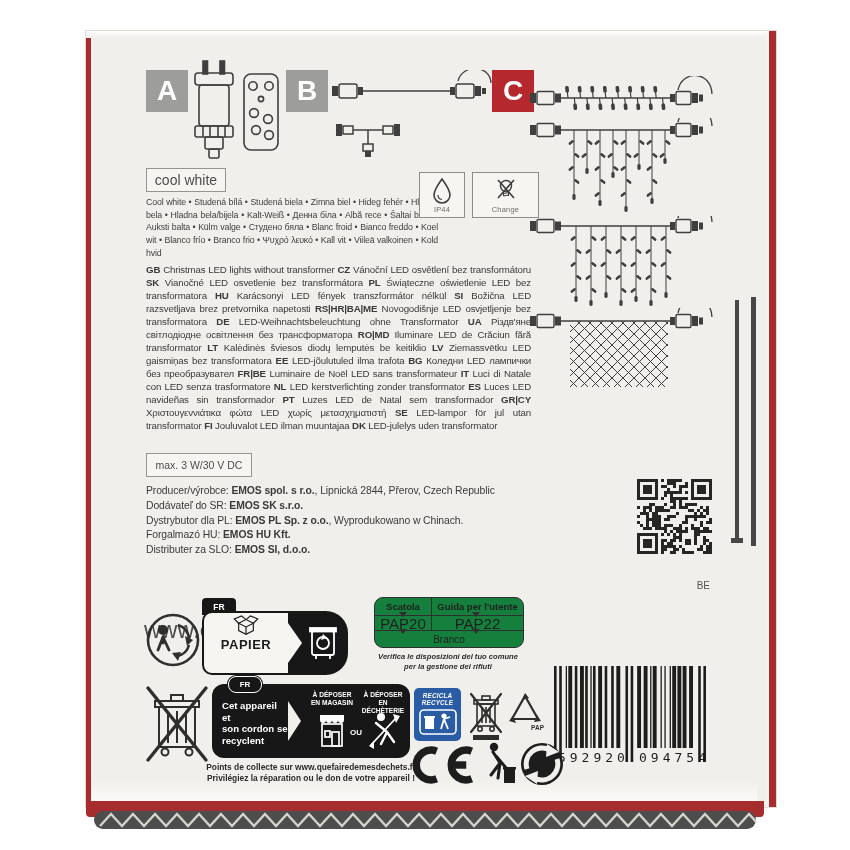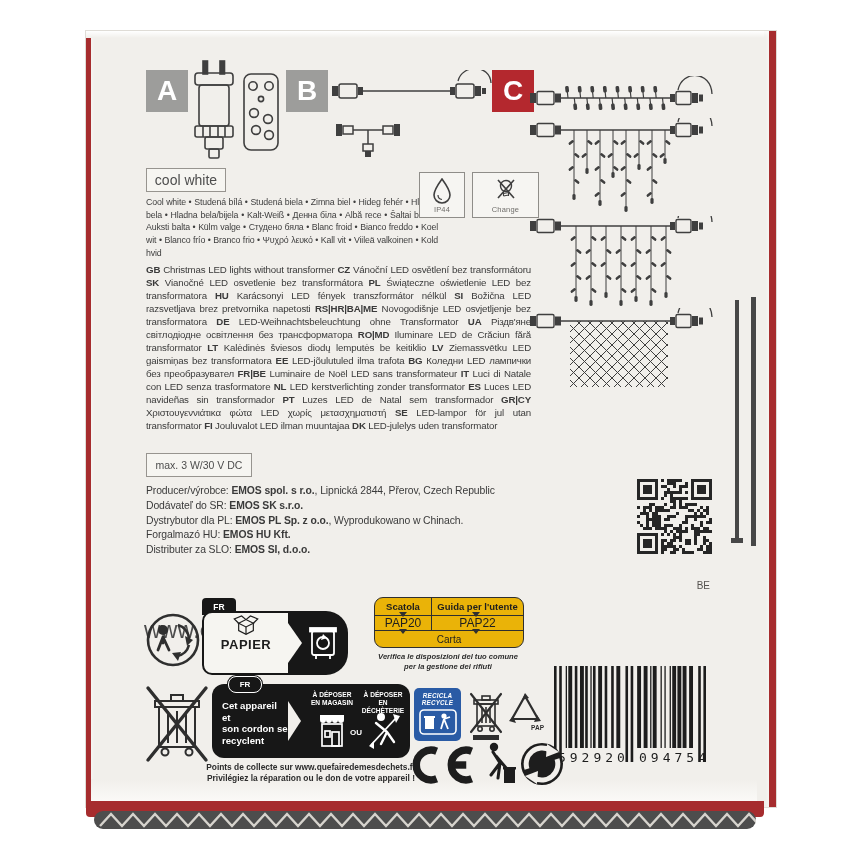--- a/index.html
+++ b/index.html
@@ -26,25 +26,25 @@
   .site{font-size:23px;color:#4c4c4c;letter-spacing:.2px;margin-top:46px;}
   
   .order-wrap{right:133px;text-align:right;color:#2f2f2f;}
   .order-label{font-size:17px;letter-spacing:-.2px;}
   .order-code{font-size:36px;font-weight:700;letter-spacing:-.5px;line-height:36px;}
   .order-unit{font-size:13px;}
   .region{font-size:10px;color:#55524e;}
   
   .bc-digits{position:absolute;left:0;top:84px;width:170px;display:flex;justify-content:space-between;font-family:"DejaVu Sans Mono",monospace;font-size:13px;color:#1d1d1d;}
   
-  .it-table{width:148px;border:1.5px solid #2f2f2f;border-radius:9px;overflow:hidden;background:#eab308;color:#1e1e1e;}
+  .it-table{width:148px;border:1.5px solid #2f2f2f;border-radius:9px;overflow:hidden;background:#15803d;color:#1e1e1e;}
   .it-row{display:flex;}
   .it-cell{display:flex;align-items:center;justify-content:center;box-sizing:border-box;}
   .it-head{font-weight:700;font-size:9.5px;height:17px;}
-  .it-val{font-size:12px;height:15px;border-top:1.2px solid #2f2f2f;}
+  .it-val{font-size:15px;height:15px;border-top:1.2px solid #2f2f2f;}
   .it-merge{font-size:10px;height:17px;border-top:1.2px solid #2f2f2f;}
   .vdiv{border-right:1.2px solid #2f2f2f;}
   .tri{width:0;height:0;border-left:4px solid transparent;border-right:4px solid transparent;border-top:5px solid #2f2f2f;position:absolute;}
   .it-note{font-size:7.6px;font-style:italic;font-weight:700;color:#2c2c2c;text-align:center;white-space:pre-line;line-height:9.5px;}
   
   .fr-pill{position:absolute;background:#171717;color:#fff;border:1.5px solid #fff;border-radius:8px;font-size:8px;font-weight:700;display:flex;align-items:center;justify-content:center;box-shadow:0 0 0 1px #171717;}
   .papier-badge{width:146px;height:64px;}
   .papier-tab{position:absolute;left:0;top:-13px;width:34px;height:17px;background:#171717;color:#fff;border-radius:4px 4px 0 0;font-size:8.5px;font-weight:700;display:flex;align-items:center;justify-content:center;}
   .papier-white{position:absolute;left:0;top:0;width:88px;height:64px;background:#f6f5f1;border:2.5px solid #171717;border-radius:10px 0 0 10px;box-sizing:border-box;display:flex;flex-direction:column;align-items:center;justify-content:flex-end;}
   .papier-word{font-size:13px;font-weight:700;color:#1d1d1d;letter-spacing:.5px;margin-bottom:21px;}
@@ -714,21 +714,21 @@
     <div class="it-table">
       <div class="it-row">
         <div class="it-cell it-head vdiv" style="width:57px;">Scatola</div>
         <div class="it-cell it-head" style="width:91px;">Guida per l'utente</div>
       </div>
       <div class="it-row">
         <div class="it-cell it-val vdiv" style="width:57px;">PAP20</div>
         <div class="it-cell it-val" style="width:91px;">PAP22</div>
       </div>
       <div class="it-row">
-        <div class="it-cell it-merge" style="width:148px;">Carta</div>
+        <div class="it-cell it-merge" style="width:148px;">Branco</div>
       </div>
     </div>
     <div class="tri" style="left:25px;top:15px;"></div>
     <div class="tri" style="left:98px;top:15px;"></div>
     <div class="tri" style="left:25px;top:31.5px;"></div>
     <div class="tri" style="left:98px;top:31.5px;"></div>
     <div class="it-note" style="margin-top:4px;width:148px;">Verifica le disposizioni del tuo comune
 per la gestione dei rifiuti</div>
   </div>
 

